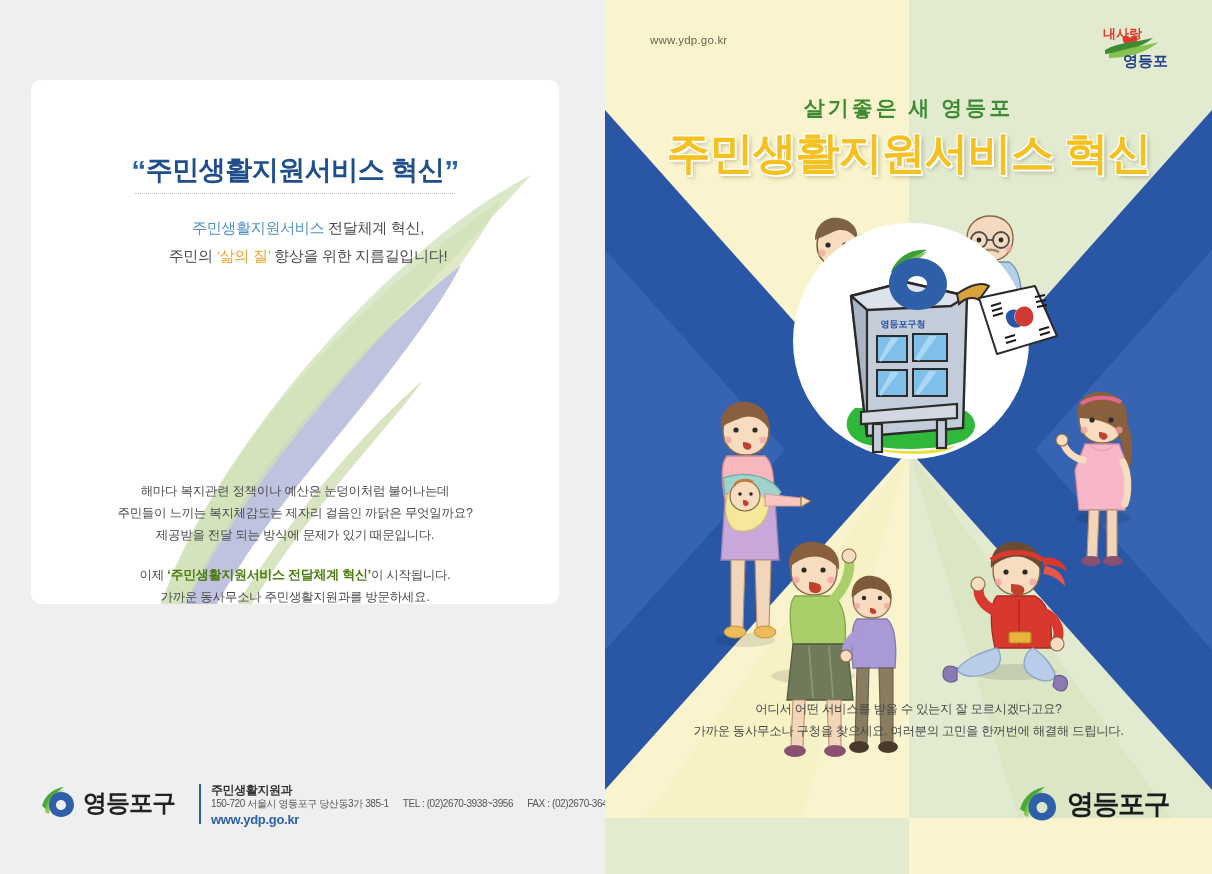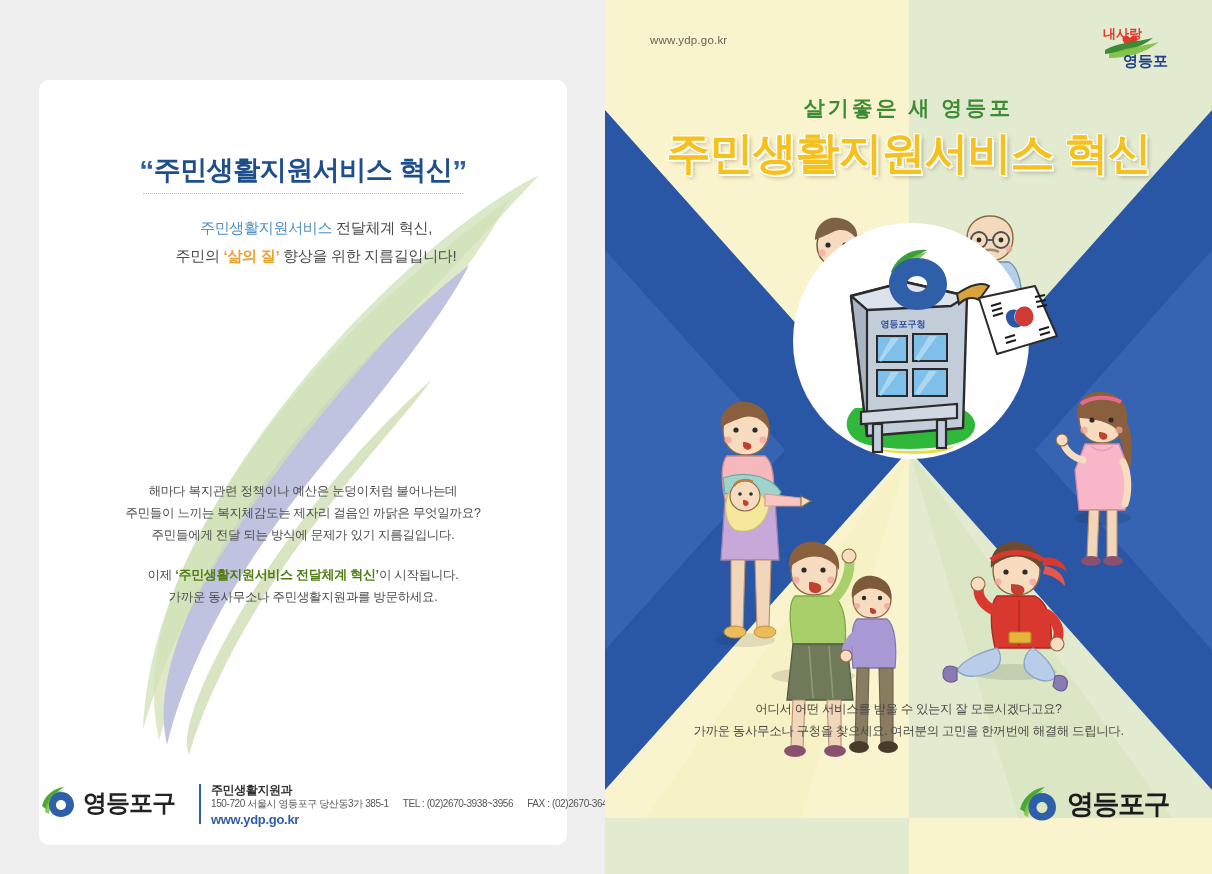--- a/index.html
+++ b/index.html
@@ -9,41 +9,41 @@
     overflow:hidden;position:relative;
   }
   .page{position:relative;width:1212px;height:874px;background:#efefef;}
 
   
   .left-panel{
     position:absolute;left:0;top:0;width:605px;height:874px;
     background:#efefef;overflow:hidden;
   }
   .white-card{
-    position:absolute;left:39px;top:80px;width:528px;height:765px;
+    position:absolute;left:31px;top:80px;width:528px;height:524px;
     background:#ffffff;border-radius:10px;overflow:hidden;
   }
   .leaf-svg{position:absolute;left:0;top:0;width:528px;height:677px;}
 
   .lp-title{
     position:absolute;left:0;top:72px;width:528px;text-align:center;
     font-size:27px;font-weight:bold;color:#1f4e8c;letter-spacing:-0.5px;
     white-space:nowrap;
   }
   .lp-title .qm{color:#2c62a8;font-size:30px;vertical-align:-2px;}
   .lp-divider{
     position:absolute;left:104px;top:113px;width:320px;height:1px;
     border-top:1px dotted #b9b9b9;
   }
   .lp-sub{
     position:absolute;left:0;top:134px;width:528px;text-align:center;
     font-size:15px;color:#4a4a4a;line-height:28px;letter-spacing:-0.3px;padding-left:13px;
   }
   .lp-sub .blue{color:#4f8fc4;}
-  .lp-sub .orange{color:#eda02c;font-weight:bold;}
+  .lp-sub .orange{color:#eda02c;font-weight:normal;}
 
   .lp-body{
     position:absolute;left:0;top:400px;width:528px;text-align:center;
     font-size:12.5px;color:#4b4b4b;line-height:22px;letter-spacing:-0.3px;
   }
   .lp-body .green{color:#4d7c0f;font-weight:bold;font-size:13px;}
   .lp-body .gap{display:block;height:18px;}
 
   
   .lp-footer{position:absolute;left:39px;top:782px;width:528px;height:50px;}
@@ -141,21 +141,21 @@
           <span class="blue">주민생활지원서비스</span><span> 전달체계 혁신,</span>
         </div>
         <div>
           <span>주민의 </span><span class="orange">‘삶의 질’</span><span> 향상을 위한 지름길입니다!</span>
         </div>
       </div>
 
       <div class="lp-body">
         <div>해마다 복지관련 정책이나 예산은 눈덩이처럼 불어나는데</div>
         <div>주민들이 느끼는 복지체감도는 제자리 걸음인 까닭은 무엇일까요?</div>
-        <div>주민들에게 전달 되는 방식에 문제가 있기 지름길입니다.</div>
+        <div>제공받을 전달 되는 방식에 문제가 있기 때문입니다.</div>
         <span class="gap"></span>
         <div>
           <span>이제 </span><span class="green">‘주민생활지원서비스 전달체계 혁신’</span><span>이 시작됩니다.</span>
         </div>
         <div>가까운 동사무소나 주민생활지원과를 방문하세요.</div>
       </div>
 
     </div>
 
     <div class="lp-footer">

